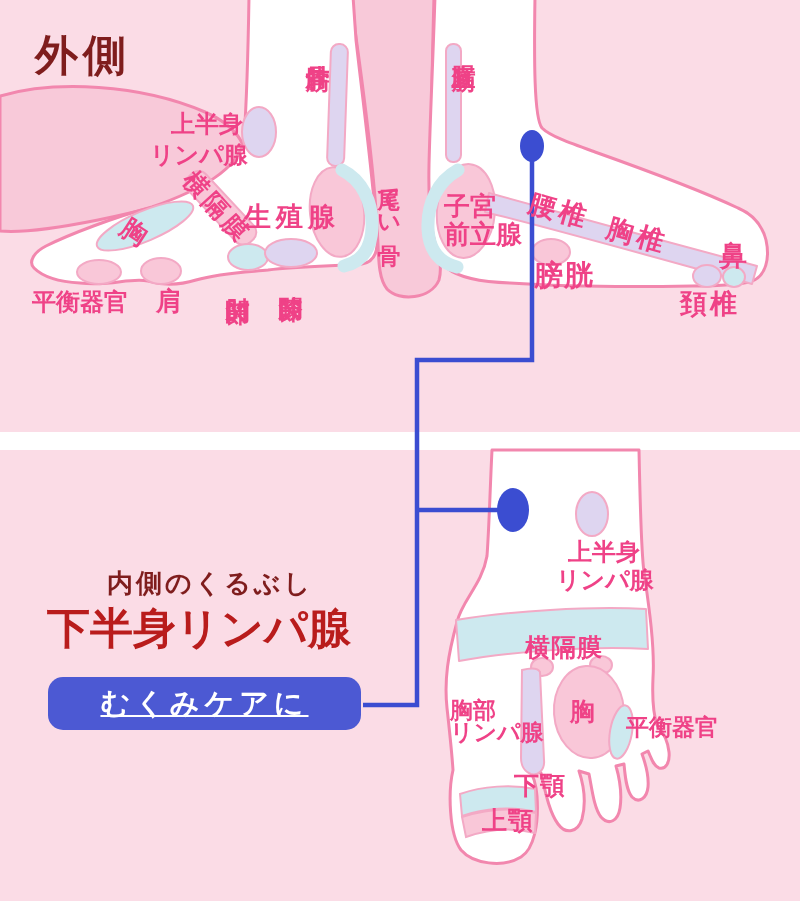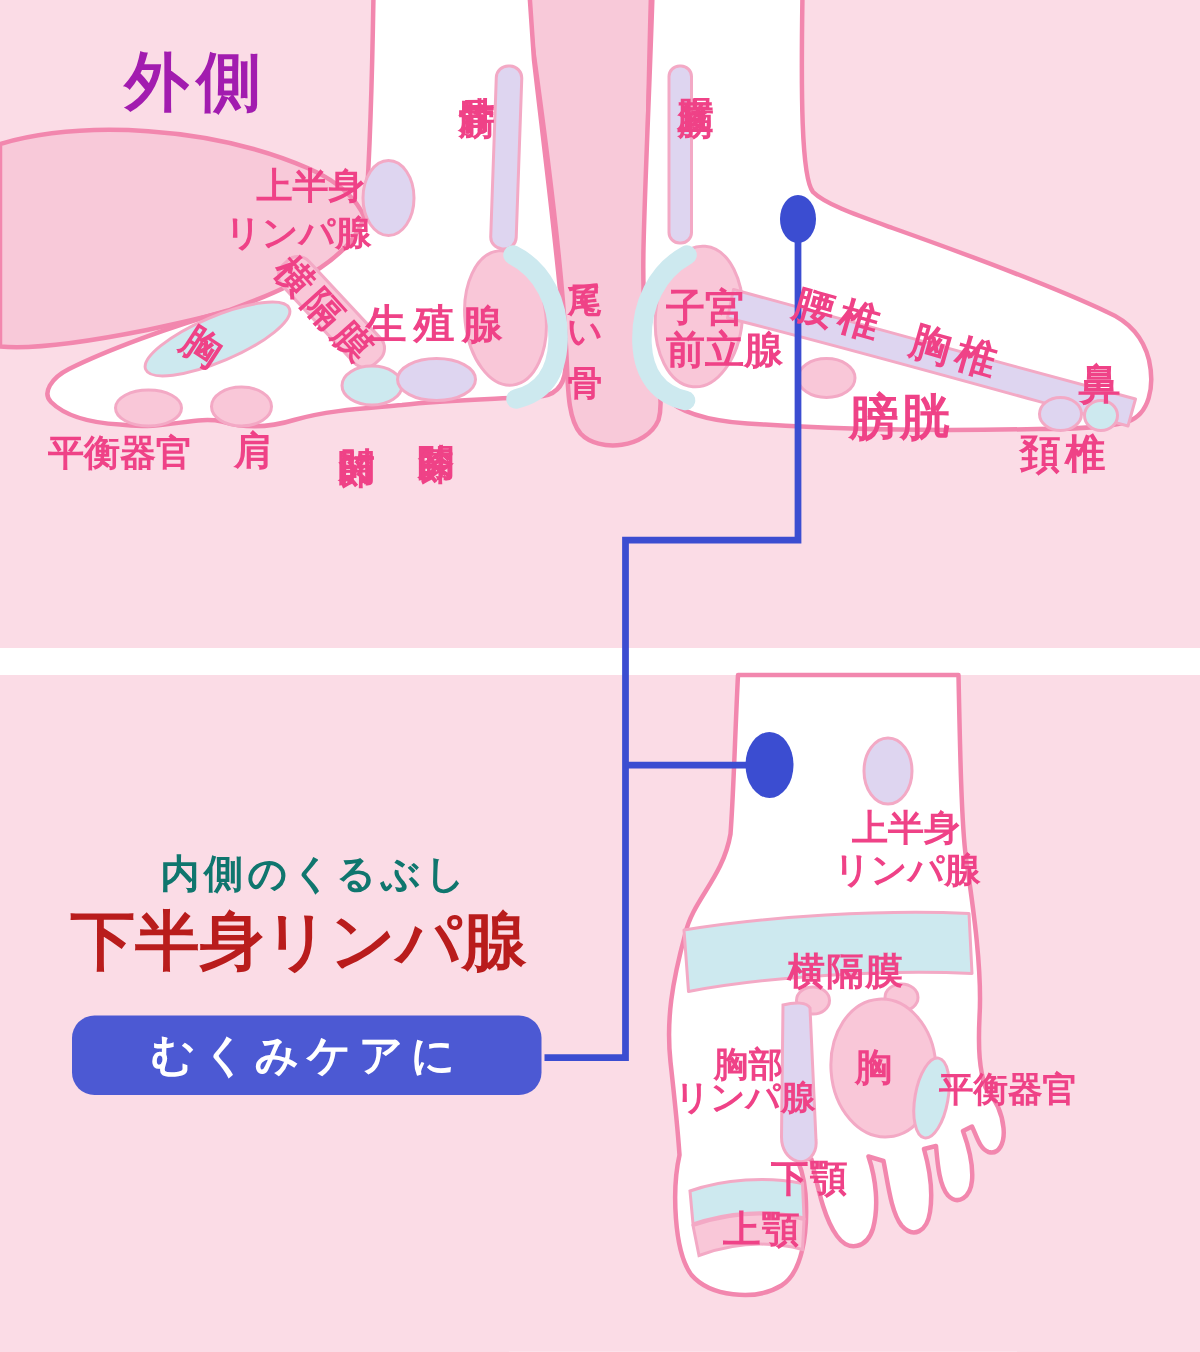--- a/index.html
+++ b/index.html
@@ -4,30 +4,30 @@
 <style>
   html,body { margin:0; padding:0; }
   #canvas {
     position:relative; width:800px; height:901px; overflow:hidden;
     background:#fbdce6;
     font-family:"DejaVu Sans", sans-serif;
   }
   #art { position:absolute; left:0; top:0; z-index:0; }
   .lbl { position:absolute; z-index:3; font-weight:bold; white-space:nowrap; line-height:1.15; }
   .pink { color:#ef4287; }
-  .dark { color:#0f766e; }
+  .dark { color:#7f1d1d; }
   .vert { writing-mode:vertical-rl; text-orientation:upright; }
-  .side-label { font-size:43px; letter-spacing:5px; color:#a21caf;margin-left:48px; }
+  .side-label { font-size:43px; letter-spacing:5px; color:#7f1d1d; }
   .callout-title { color:#b91c1c; font-size:43px; font-weight:800; }
   .badge {
     position:absolute; z-index:3; left:48px; top:677px; width:313px; height:53px;
     background:#4c59d3; border-radius:15px; text-align:center;
   }
   .badge span {
-    color:#ffffff; font-size:29px; font-weight:bold; letter-spacing:5px; line-height:53px;
+    color:#ffffff; font-size:29px; font-weight:bold; letter-spacing:5px; line-height:53px;text-decoration:underline;
   }
 </style>
 </head>
 <body>
 
 <div id="canvas">
 
   <svg id="art" width="800" height="901" viewBox="0 0 800 901">
 
     <rect x="0" y="0" width="800" height="432" fill="#fbdce6"></rect>
@@ -92,36 +92,36 @@
   <div class="lbl pink vert" style="left:376px; top:171px; font-size:23px; letter-spacing:1px;">尾てい骨</div>
 
   <div class="lbl pink" style="left:444px; top:192px; font-size:26px; line-height:28px;">
     <div>子宮</div>
     <div>前立腺</div>
   </div>
 
   <div class="lbl pink" style="left:534px; top:187px; font-size:27px; letter-spacing:4px; transform:rotate(16deg); transform-origin:0 0;">腰椎</div>
   <div class="lbl pink" style="left:612px; top:212px; font-size:27px; letter-spacing:4px; transform:rotate(16deg); transform-origin:0 0;">胸椎</div>
   <div class="lbl pink" style="left:719px; top:240px; font-size:28px;">鼻</div>
-  <div class="lbl pink" style="left:534px; top:259px; font-size:33px; letter-spacing:1px;padding-left:32px;">膀胱</div>
+  <div class="lbl pink" style="left:534px; top:259px; font-size:29px; letter-spacing:1px;">膀胱</div>
   <div class="lbl pink" style="left:680px; top:288px; font-size:27px; letter-spacing:3px;">頚椎</div>
   <div class="lbl pink" style="left:32px; top:289px; font-size:24px;">平衡器官</div>
   <div class="lbl pink" style="left:156px; top:287px; font-size:26px;">肩</div>
   <div class="lbl pink vert" style="left:223px; top:279px; font-size:24px; letter-spacing:2px;">肘関節</div>
   <div class="lbl pink vert" style="left:276px; top:276px; font-size:24px; letter-spacing:2px;">膝関節</div>
 
 
   <div class="lbl pink" style="left:556px; top:538px; width:96px; text-align:center; font-size:24px; line-height:28px;">
     <div>上半身</div>
     <div>リンパ腺</div>
   </div>
 
   <div class="lbl pink" style="left:525px; top:634px; font-size:25px; letter-spacing:1px;">横隔膜</div>
 
-  <div class="lbl pink" style="left:450px; top:699px; width:72px; text-align:right; font-size:23px; line-height:22px;">
+  <div class="lbl pink" style="left:450px; top:699px; width:72px; text-align:left; font-size:23px; line-height:22px;">
     <div>胸部</div>
     <div>リンパ腺</div>
   </div>
 
   <div class="lbl pink" style="left:570px; top:698px; font-size:25px;">胸</div>
   <div class="lbl pink" style="left:626px; top:714px; font-size:23px;">平衡器官</div>
   <div class="lbl pink" style="left:482px; top:772px; font-size:25px; letter-spacing:1px;margin-left:32px;">下顎</div>
   <div class="lbl pink" style="left:482px; top:807px; font-size:25px; letter-spacing:1px;font-family:Liberation Serif, serif;">上顎</div>
 
   <div class="lbl dark" style="left:107px; top:569px; font-size:26px; letter-spacing:3px;">内側のくるぶし</div>

